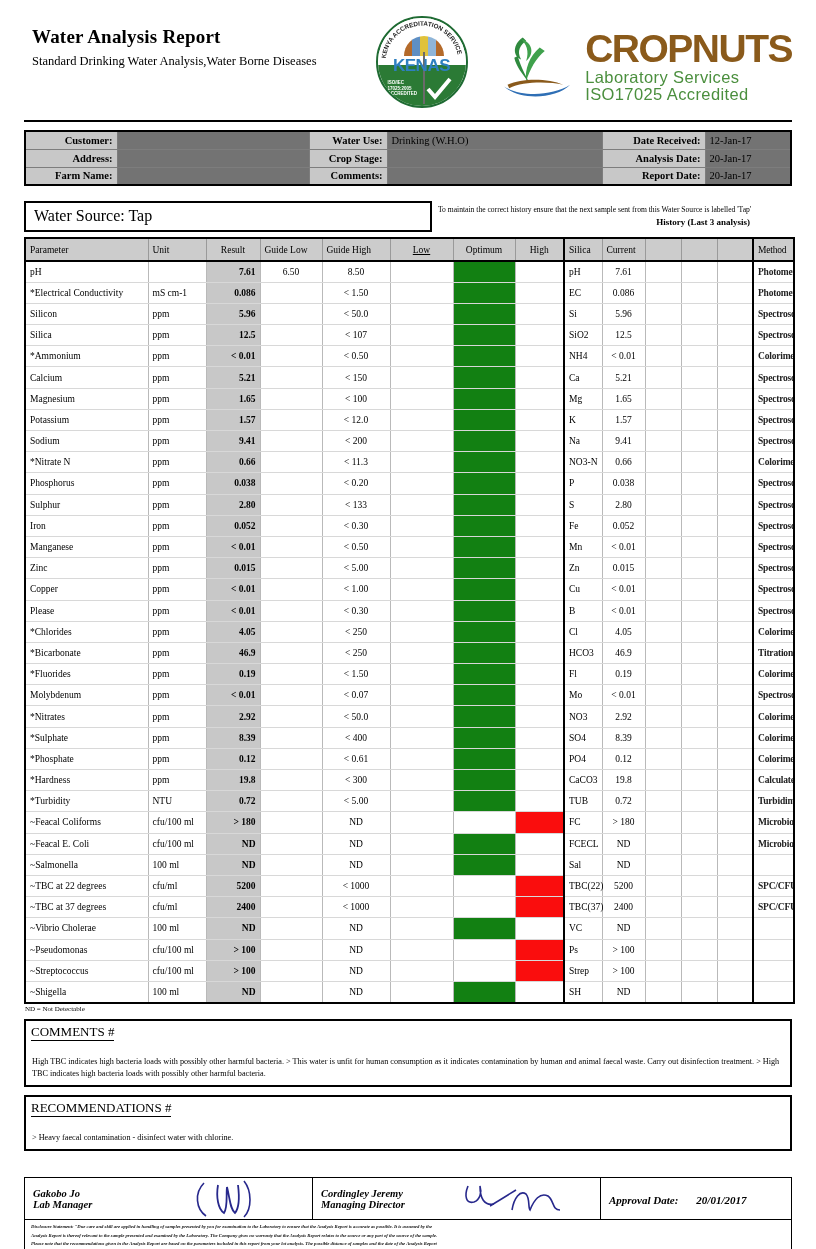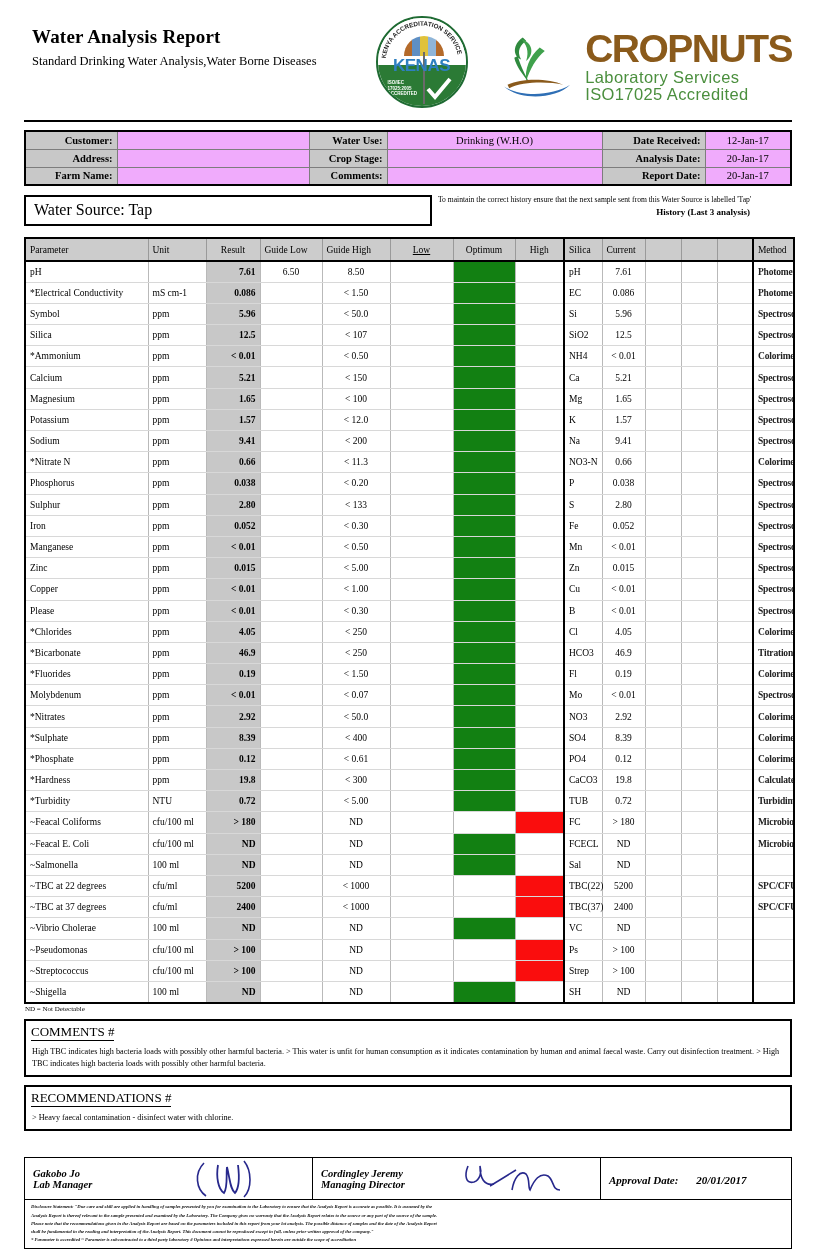--- a/index.html
+++ b/index.html
@@ -47,24 +47,24 @@
   .cn-l1 { font-family:"Liberation Sans",sans-serif; font-size:16.5px; color:#4b8f3e; letter-spacing:.4px; margin-top:2px;}
   .cn-l2 { font-family:"Liberation Sans",sans-serif; font-size:16.5px; color:#4b8f3e; letter-spacing:.4px; }
 
   .rule { border-top:2.5px solid #000; margin:2px 0 8px 0; }
 
   
   table { border-collapse:collapse; }
   .info { width:100%; border:2px solid #000; background:#c8c8c8; table-layout:fixed; }
   .info td { border:1px solid #7d7d7d; height:18px; font-size:10.5px; padding:0 4px; }
   .info .lbl { text-align:right; font-weight:bold; font-family:"Liberation Serif",serif; }
-  .info .val { background:#f0abfc;text-align:center; }
+  .info .val { background:#737373; }
 
   
-  .wsrow { display:flex; align-items:flex-start; margin-top:9px; height:42px; }
+  .wsrow { display:flex; align-items:center; margin-top:9px; height:42px; }
   .wsbox { width:408px; border:2.5px solid #000; padding:4px 8px 5px 8px; font-size:16px; }
   .wsnote { flex:1; padding-left:6px; font-size:7.6px; line-height:1.35; }
   .histlbl { text-align:right; font-size:9px; font-weight:bold; padding-right:42px; margin-top:2px;}
 
   
   .main { width:100%; border:2px solid #000; table-layout:fixed; border-spacing:0; }
   .main th { background:#cccccc; font-size:9.5px; font-weight:normal; text-align:left;
              border-right:1px solid #9a9a9a; border-bottom:2px solid #000; padding:2px 4px; height:23px;}
   .main td { border-right:1px solid #b9b9b9; border-bottom:1px solid #d8d8d8;
              font-size:9.5px; height:21.2px; padding:0 4px; }
@@ -89,21 +89,21 @@
   th.c-sym { border-left:2px solid #000; }
   .bar-g { background:#128012; }
   .bar-r { background:#fa0d0d; }
   .sepL { border-left:1px solid #b9b9b9; }
   .ndnote { font-size:7px; margin:1px 0 6px 1px; }
 
   
   .panel { border:2.5px solid #000; margin-bottom:8px; }
   .panel h4 { margin:3px 0 2px 5px; font-size:13px; font-weight:normal; display:inline-block;
               border-bottom:1px solid #000; padding-bottom:0px; }
-  .panel p { margin:3px 6px 5px 6px; font-size:8.2px; line-height:1.5; }
+  .panel p { margin:13px 6px 5px 6px; font-size:8.2px; line-height:1.5; }
 
   
   .sig { width:100%; border:1.5px solid #000; table-layout:fixed; margin-top:26px;}
   .sig td { border-right:1.5px solid #000; height:42px; vertical-align:middle; padding:2px 8px; position:relative;}
   .sig td:last-child { border-right:none; }
   .nm { font-size:10.5px; font-weight:bold; font-style:italic; font-family:"Liberation Serif",serif; }
   .ttl { font-size:10.5px; font-weight:bold; font-style:italic; }
   .apdate { font-size:11px; font-weight:bold; font-style:italic; }
 
   .disc { border:1.5px solid #000; border-top:none; padding:3px 6px 4px 6px; }
@@ -246,21 +246,21 @@
           <td class="c-opt bar-g"></td>
           <td class="c-high"></td>
           <td class="c-sym">EC</td>
           <td class="c-cur">0.086</td>
           <td class="c-h1"></td>
           <td class="c-h2"></td>
           <td class="c-h3"></td>
           <td class="c-meth">Photometry</td>
         </tr>
         <tr>
-          <td class="c-param">Symbol</td>
+          <td class="c-param">Silicon</td>
           <td class="c-unit">ppm</td>
           <td class="c-result">5.96</td>
           <td class="c-gl"></td>
           <td class="c-gh">&lt; 50.0</td>
           <td class="c-low sepL"></td>
           <td class="c-opt bar-g"></td>
           <td class="c-high"></td>
           <td class="c-sym">Si</td>
           <td class="c-cur">5.96</td>
           <td class="c-h1"></td>

